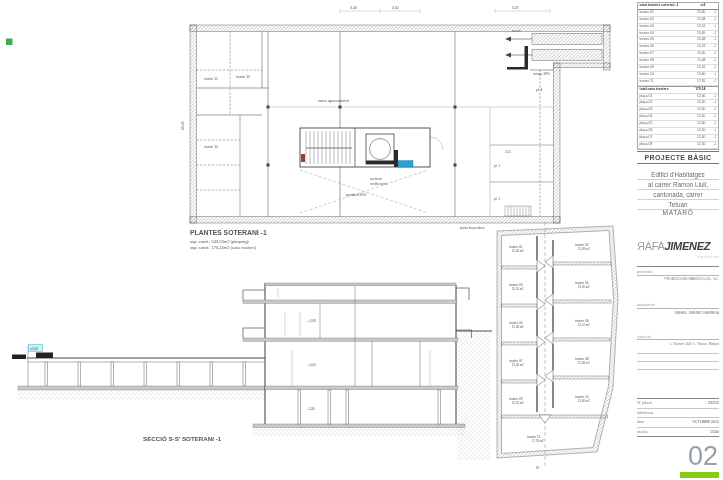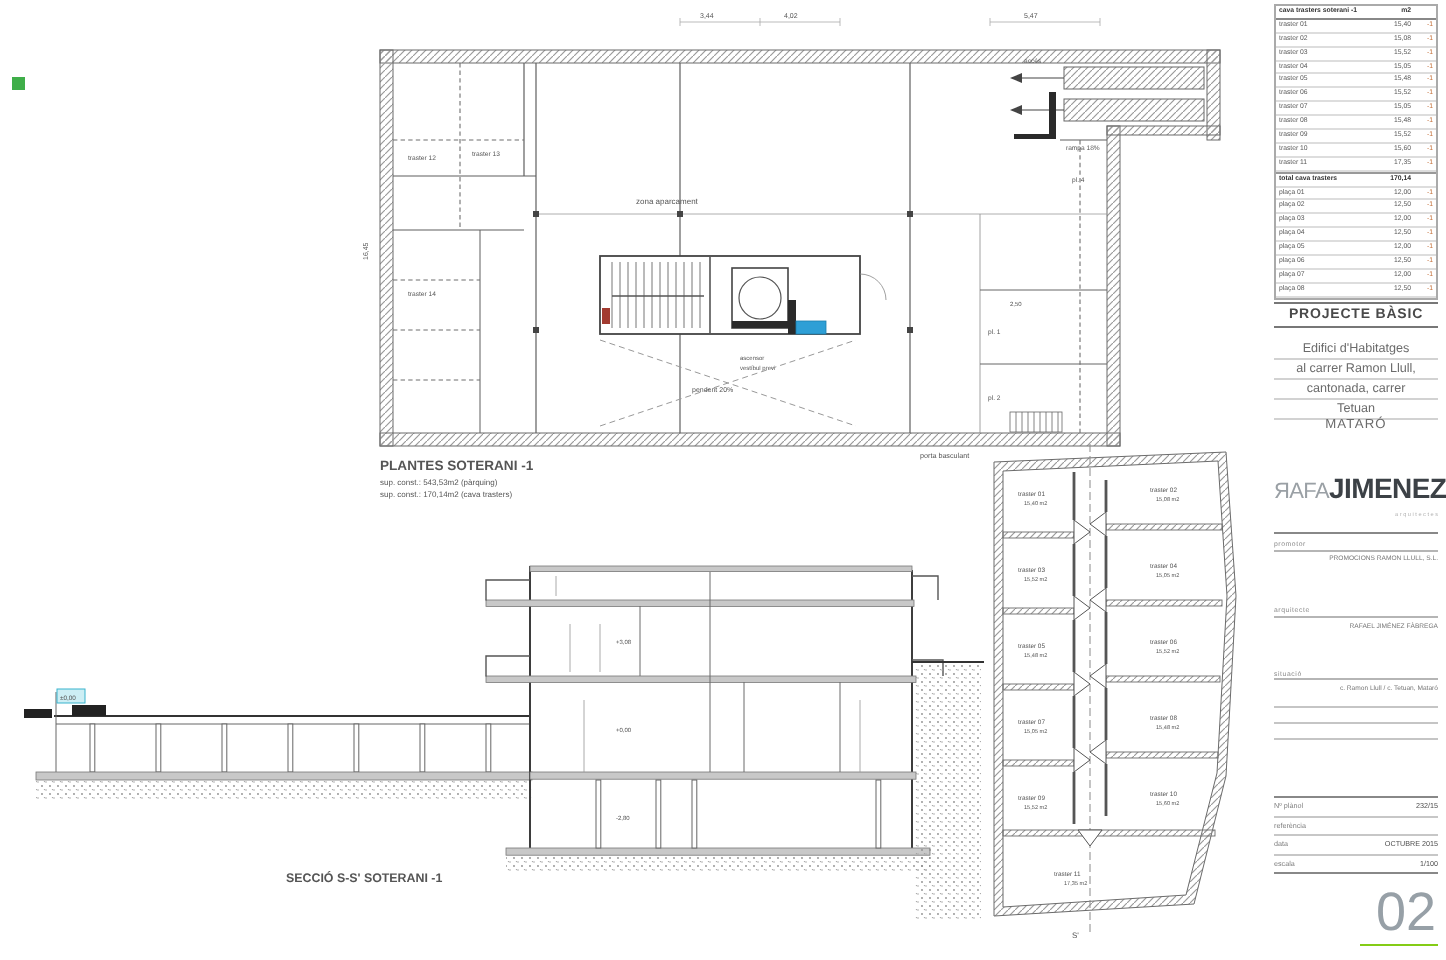--- a/index.html
+++ b/index.html
@@ -16,35 +16,35 @@
   .srow .c3{width:11px;text-align:right;padding-right:1.5px;color:#c4703a;}
   .srow.head{font-weight:700;color:#333;border-bottom:.8px solid #888;}
   .srow.total{font-weight:700;color:#333;border-top:.6px solid #999;}
   #projtype{top:151px;border-top:1px solid #777;border-bottom:1px solid #777;padding:2px 0;
             text-align:center;font-size:7px;font-weight:700;letter-spacing:.4px;color:#4a4a4a;}
   #address{top:170px;text-align:center;font-size:6.3px;color:#6b6b6b;}
   #address div{line-height:9px;border-bottom:.5px solid #d2d2d2;}
   #city{top:209px;text-align:center;font-size:6.6px;color:#6b6b6b;letter-spacing:.6px;}
   #logo{top:236px;text-align:left;white-space:nowrap;}
   #logo .l1{font-size:11px;font-weight:400;color:#9aa0a5;letter-spacing:-.3px;}
-  #logo .l2{font-size:14px;font-weight:700;color:#3c4146;letter-spacing:-.3px;}
+  #logo .l2{font-size:11px;font-weight:700;color:#3c4146;letter-spacing:-.3px;font-style:italic;}
   #logo .tag{display:block;text-align:right;font-size:2.8px;color:#b3b3b3;margin-top:.5px;}
   #fields{top:266px;border-top:1px solid #888;padding-top:3px;}
   .fld{margin-bottom:14px;}
   .fld .lbl{font-size:3.4px;color:#8a8a8a;border-bottom:.5px solid #b5b5b5;padding-bottom:.8px;letter-spacing:.3px;}
   .fld .val{font-size:3.3px;color:#787878;text-align:right;margin-top:1.5px;}
   .fld .rule{height:7px;border-bottom:.5px solid #c5c5c5;}
   #meta{top:398px;border-top:1px solid #888;border-bottom:1px solid #888;}
   .mrow{display:flex;height:8.6px;align-items:center;font-size:3.6px;border-bottom:.4px solid #c7c7c7;}
   .mrow:last-child{border-bottom:none;}
   .mrow .ml{flex:1;color:#808080;}
   .mrow .mv{color:#4f4f4f;text-align:right;}
   #sheetno{top:441px;text-align:right;}
   #sheetno span{display:inline-block;font-size:27px;line-height:30px;color:#97a0a7;
-                border-bottom:1px solid #84cc16;padding:0 1px 1px 8px;}
+                border-bottom:6px solid #84cc16;padding:0 1px 1px 8px;}
 </style>
 </head>
 <body>
 
 <div id="sheet">
 
 <svg width="635" height="480" viewBox="0 0 635 480">
   <defs>
     <pattern id="hatch" width="3.5" height="3.5" patternUnits="userSpaceOnUse">
       <path d="M0,3.5 L3.5,0" stroke="#9a9a9a" stroke-width="0.6"></path>

